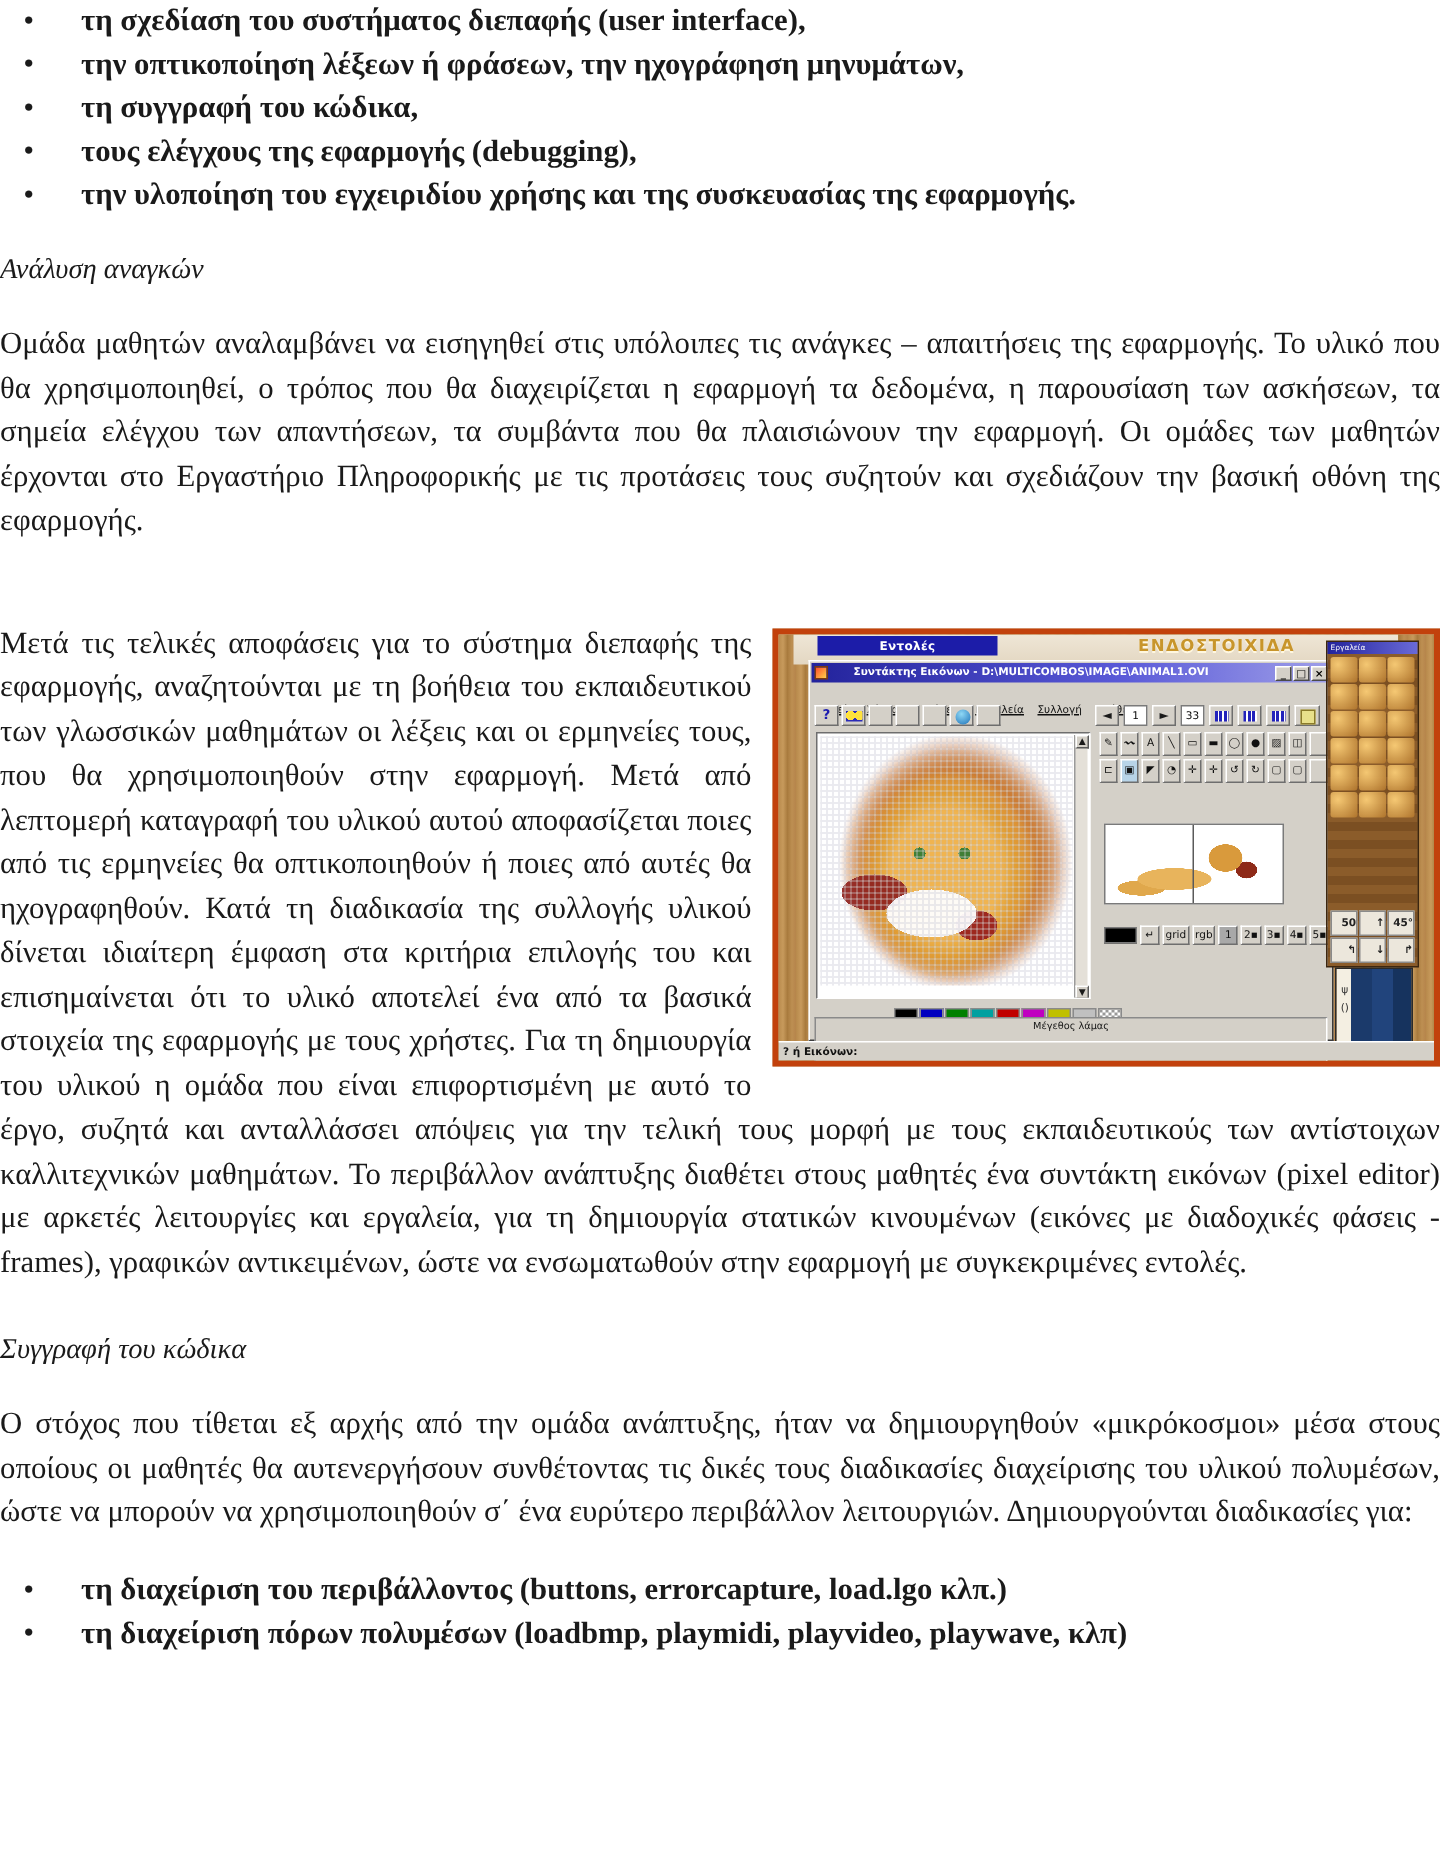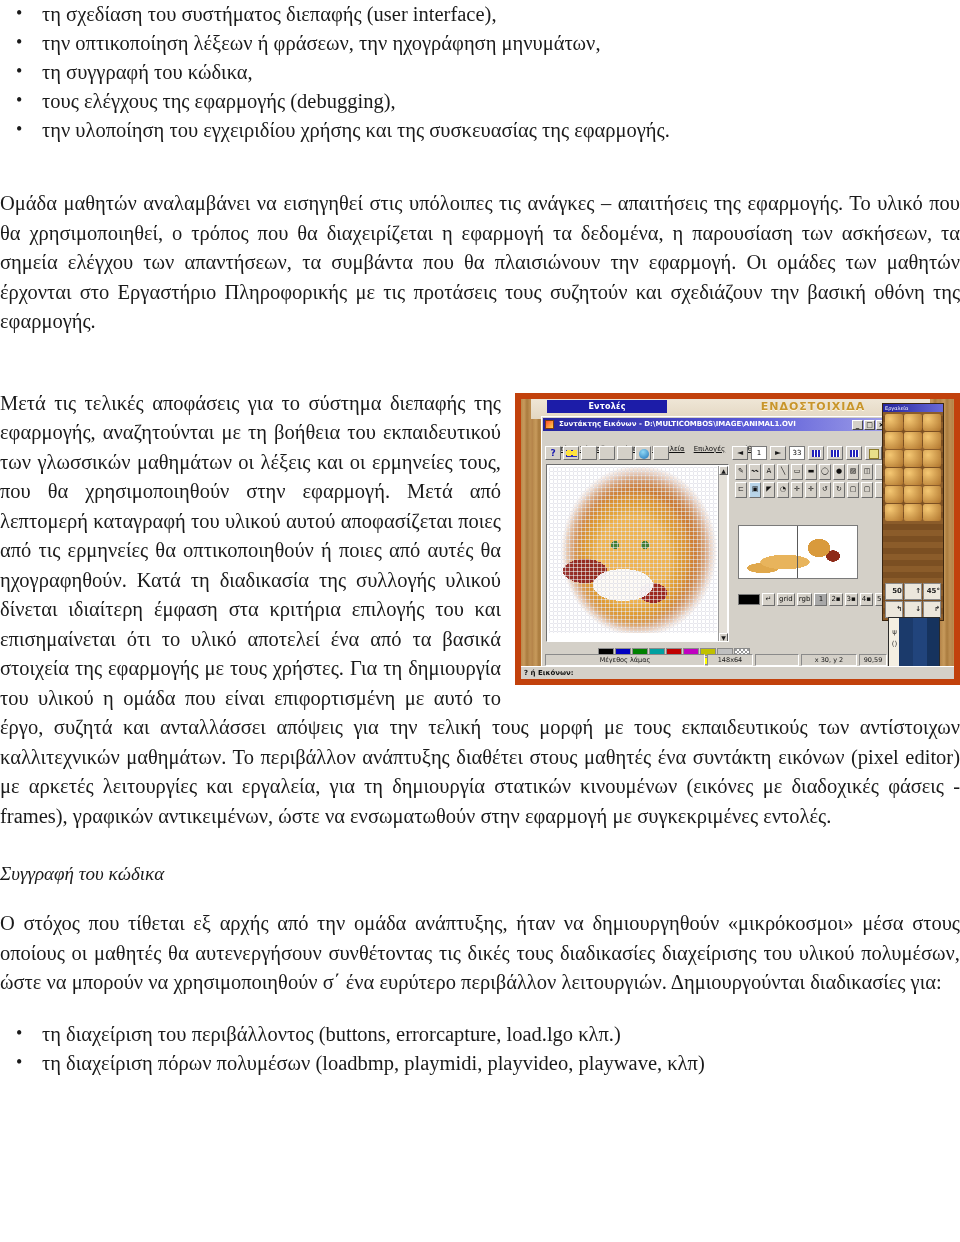--- a/index.html
+++ b/index.html
@@ -24,24 +24,25 @@
   }
 
   
   ul.bullets {
     list-style: none;
     margin: 0;
     padding: 0;
   }
   ul.bullets li {
     position: relative;
-    padding-left: 42px;
+    padding-left: 54px;
     font-size: 20.5px;
     line-height: 29px;
     margin: 0;
+    font-weight: bold;
   }
   ul.bullets li::before {
     content: "\2022";
     position: absolute;
     left: 16px;
     top: -1px;
     font-size: 18px;
     line-height: 29px;
   }
   .top-list { padding-top: 6px; }
@@ -79,21 +80,21 @@
   .clearfix::after { content: ""; display: block; clear: both; }
 
   
   .shot {
     position: relative;
     width: 445px;
     height: 292px;
     background: #c8b184;
     overflow: hidden;
     font-family: "DejaVu Sans", sans-serif;
-    border: 6px solid #c2410c;
+    border: 4px solid #c2410c;
     box-sizing: border-box;
   }
   
   .shot .desk {
     position: absolute; inset: 0;
     background:
       repeating-linear-gradient(90deg,
         #b98b4d 0px, #c79a5c 3px, #a97b3e 6px, #bd8f52 9px, #b5834a 12px),
       linear-gradient(#cfa569, #9d7038);
   }
@@ -143,21 +144,21 @@
     border-bottom-color: #3b3b3b;
     box-sizing: border-box;
   }
   .win .titlebar {
     position: absolute; left: 1px; top: 1px; right: 1px;
     height: 13px;
     background: linear-gradient(90deg, #23239c 0%, #5a5ad8 60%, #9f9fe8 100%);
     color: #ffffff;
     font-size: 7px;
     line-height: 13px;
-    padding-left: 16px;
+    padding-left: 28px;
     white-space: nowrap;
     overflow: hidden;
     box-sizing: border-box;
     font-weight: bold;
   }
   .win .titlebar .appicon {
     position: absolute; left: 2px; top: 2px;
     width: 9px; height: 9px;
     background: linear-gradient(135deg, #ff4d2a, #ffd34d);
     border: 1px solid #7a3a10;
@@ -415,21 +416,21 @@
     box-sizing: border-box;
     font-size: 7px; line-height: 11px; text-align: center; color: #111;
     padding: 0 1px;
   }
   .minibtn.on { background: #a8a8a8; }
 
   
   .statusbar {
     position: absolute; left: 3px; right: 3px; bottom: 3px;
     height: 12px;
-    display: flex; gap: 2px;
+    display: flex; gap: 2px; flex-direction: column;
   }
   .statusbar div {
     height: 12px;
     background: #d4d0c8;
     border: 1px solid #8a8a8a;
     border-right-color: #ffffff; border-bottom-color: #ffffff;
     box-sizing: border-box;
     font-size: 6.5px; line-height: 10px; text-align: center;
     color: #151515;
     overflow: hidden; white-space: nowrap;
@@ -519,20 +520,21 @@
   <ul class="bullets top-list">
     <li>τη σχεδίαση του συστήματος διεπαφής (user interface),</li>
     <li>την οπτικοποίηση λέξεων ή φράσεων, την ηχογράφηση μηνυμάτων,</li>
     <li>τη συγγραφή του κώδικα,</li>
     <li>τους ελέγχους της εφαρμογής (debugging),</li>
     <li>την υλοποίηση του εγχειριδίου χρήσης και  της συσκευασίας της εφαρμογής.</li>
   </ul>
 
   <div class="gap-md"></div>
 
+  <h2 class="section-head">Ανάλυση αναγκών</h2>
 
   <div class="gap-md"></div>
 
   <p class="body">Ομάδα μαθητών αναλαμβάνει να εισηγηθεί στις υπόλοιπες τις ανάγκες – απαιτήσεις της εφαρμογής. Το υλικό που θα χρησιμοποιηθεί, ο τρόπος που θα διαχειρίζεται η εφαρμογή τα δεδομένα, η παρουσίαση των ασκήσεων, τα σημεία ελέγχου των απαντήσεων, τα συμβάντα που θα πλαισιώνουν την εφαρμογή. Οι ομάδες των μαθητών έρχονται στο Εργαστήριο Πληροφορικής με τις προτάσεις τους συζητούν και σχεδιάζουν την βασική οθόνη της εφαρμογής.</p>
 
   <div class="gap-lg"></div>
 
 
   <div class="gap-md"></div>
 
@@ -555,21 +557,21 @@
               <i>□</i>
               <i>×</i>
             </span>
           </div>
 
           <div class="menubar">
             <span>Αρχείο</span>
             <span>Σύνταξη</span>
             <span>Φάσεις</span>
             <span>Εργαλεία</span>
-            <span>Επιλογές</span>
+            <span>Συλλογή</span>
             <span>Βοήθεια</span>
           </div>
 
           <div class="toolbar">
             <span class="tbtn q"></span>
             <span class="tbtn yel"></span>
             <span class="tbtn"></span>
             <span class="tbtn"></span>
             <span class="tbtn"></span>
             <span class="tbtn glob"></span>

